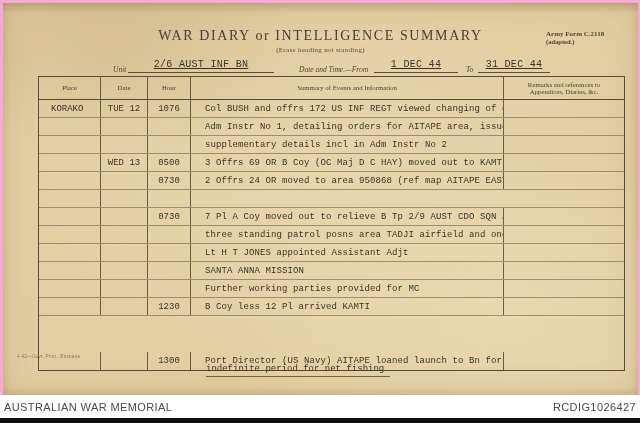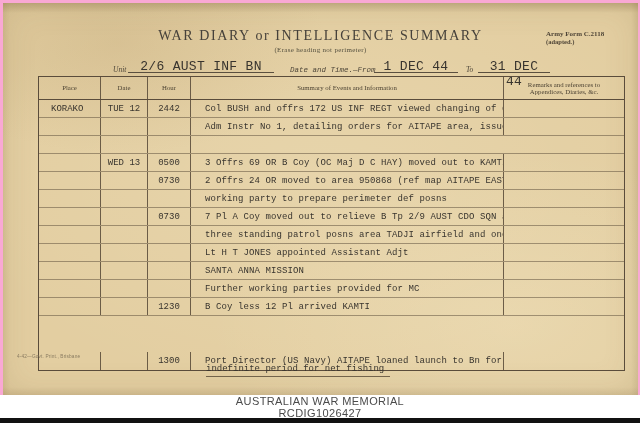--- a/index.html
+++ b/index.html
@@ -35,21 +35,21 @@
     font-size:7px;color:#55503f;letter-spacing:0.3px;
   }
   .army-form{
     position:absolute;left:543px;top:27px;width:74px;text-align:left;
     font-size:7px;font-weight:bold;color:#4f4537;line-height:8px;
   }
   .army-form .note{font-weight:bold;font-size:6.5px;}
   .unit-row{position:absolute;left:0;top:53px;width:100%;height:18px;font-size:7.5px;color:#4e4639;}
   .u-label{position:absolute;bottom:0;font-style:italic;}
   .u-line{position:absolute;bottom:1px;border-bottom:1px solid #5a4f3f;height:12px;text-align:center;}
-  .u-line .typed{position:relative;top:-1px;font-size:13px;letter-spacing:0.3px;}
+  .u-line .typed{position:relative;top:-1px;font-size:10px;letter-spacing:0.3px;text-decoration:underline;}
   
   .diary-table{
     position:absolute;left:35px;top:73px;width:587px;
     border:1px solid #5a4c3b;
     display:flex;flex-direction:column;
     box-sizing:border-box;
   }
   .t-row{display:grid;grid-template-columns:62px 47px 43px 313px 1fr;box-sizing:border-box;}
   .t-row > div{
     border-right:1px solid rgba(86,72,54,0.85);
@@ -82,44 +82,44 @@
   .printer-note{
     position:absolute;left:14px;top:351px;
     font-size:7px;color:#8a7c61;transform:scale(0.68);transform-origin:0 0;
     letter-spacing:0.2px;white-space:nowrap;
   }
   
   #footer-bar{
     position:absolute;left:0;right:0;bottom:0;height:23px;background:#ffffff;
     display:flex;align-items:center;justify-content:space-between;
     padding:0 4px;box-sizing:border-box;
-    font-size:11px;color:#4b4b4b;letter-spacing:0.4px;flex-direction:column;
+    font-size:11px;color:#4b4b4b;letter-spacing:0.4px;
   }
 </style>
 </head>
 <body>
 
 <div id="stage">
 
   <div id="sheet">
 
     <div class="form-title serif">WAR DIARY or INTELLIGENCE SUMMARY</div>
-    <div class="form-subtitle serif">(Erase heading not perimeter)</div>
+    <div class="form-subtitle serif">(Erase heading not standing)</div>
 
     <div class="army-form serif">
       <div>Army Form C.2118</div>
       <div class="note">(adapted.)</div>
     </div>
 
     <div class="unit-row serif">
       <span class="u-label" style="left:110px;">Unit</span>
       <span class="u-line" style="left:125px;width:146px;">
         <span class="typed mono">2/6 AUST INF BN</span>
       </span>
-      <span class="u-label" style="left:287px;font-family:Liberation Mono, monospace;">Date and Time.—From</span>
+      <span class="u-label" style="left:296px;">Date and Time.—From</span>
       <span class="u-line" style="left:371px;width:84px;">
         <span class="typed mono">1 DEC 44</span>
       </span>
       <span class="u-label" style="left:463px;">To</span>
       <span class="u-line" style="left:475px;width:72px;">
         <span class="typed mono">31 DEC 44</span>
       </span>
     </div>
 
     <div class="diary-table">
@@ -128,37 +128,38 @@
         <div>Date</div>
         <div>Hour</div>
         <div>Summary of Events and Information</div>
         <div>Remarks and references to
 Appendices, Diaries, &amp;c.</div>
       </div>
       <div>
   <div class="t-row t-body-row">
     <div class="c-place">KORAKO</div>
     <div class="c-date">TUE 12</div>
-    <div class="c-hour">2442</div>
+    <div class="c-hour">1076</div>
     <div class="c-summary">Col BUSH and offrs 172 US INF REGT viewed changing of gd</div>
     <div class="c-remarks"></div>
   </div>
 
   <div class="t-row t-body-row">
     <div class="c-place"></div>
     <div class="c-date"></div>
     <div class="c-hour"></div>
     <div class="c-summary">Adm Instr No 1, detailing orders for AITAPE area, issued;</div>
     <div class="c-remarks"></div>
   </div>
 
   <div class="t-row t-body-row">
     <div class="c-place"></div>
     <div class="c-date"></div>
     <div class="c-hour"></div>
+    <div class="c-summary">supplementary details incl in Adm Instr No 2</div>
     <div class="c-remarks"></div>
   </div>
 
   <div class="t-row t-body-row">
     <div class="c-place"></div>
     <div class="c-date">WED 13</div>
     <div class="c-hour">0500</div>
     <div class="c-summary">3 Offrs 69 OR B Coy (OC Maj D C HAY) moved out to KAMTI;  12</div>
     <div class="c-remarks"></div>
   </div>
@@ -169,21 +170,20 @@
     <div class="c-date"></div>
     <div class="c-hour">0730</div>
     <div class="c-summary">2 Offrs 24 OR moved to area 950868 (ref map AITAPE EAST) as</div>
     <div class="c-remarks"></div>
   </div>
 
   <div class="t-row t-body-row">
     <div class="c-place"></div>
     <div class="c-date"></div>
     <div class="c-hour"></div>
-    <div class="c-summary">working party to prepare perimeter def posns</div>
     <div class="c-remarks"></div>
   </div>
 
   <div class="t-row t-body-row">
     <div class="c-place"></div>
     <div class="c-date"></div>
     <div class="c-hour">0730</div>
     <div class="c-summary">7 Pl A Coy moved out to relieve B Tp 2/9 AUST CDO SQN at</div>
     <div class="c-remarks"></div>
   </div>

